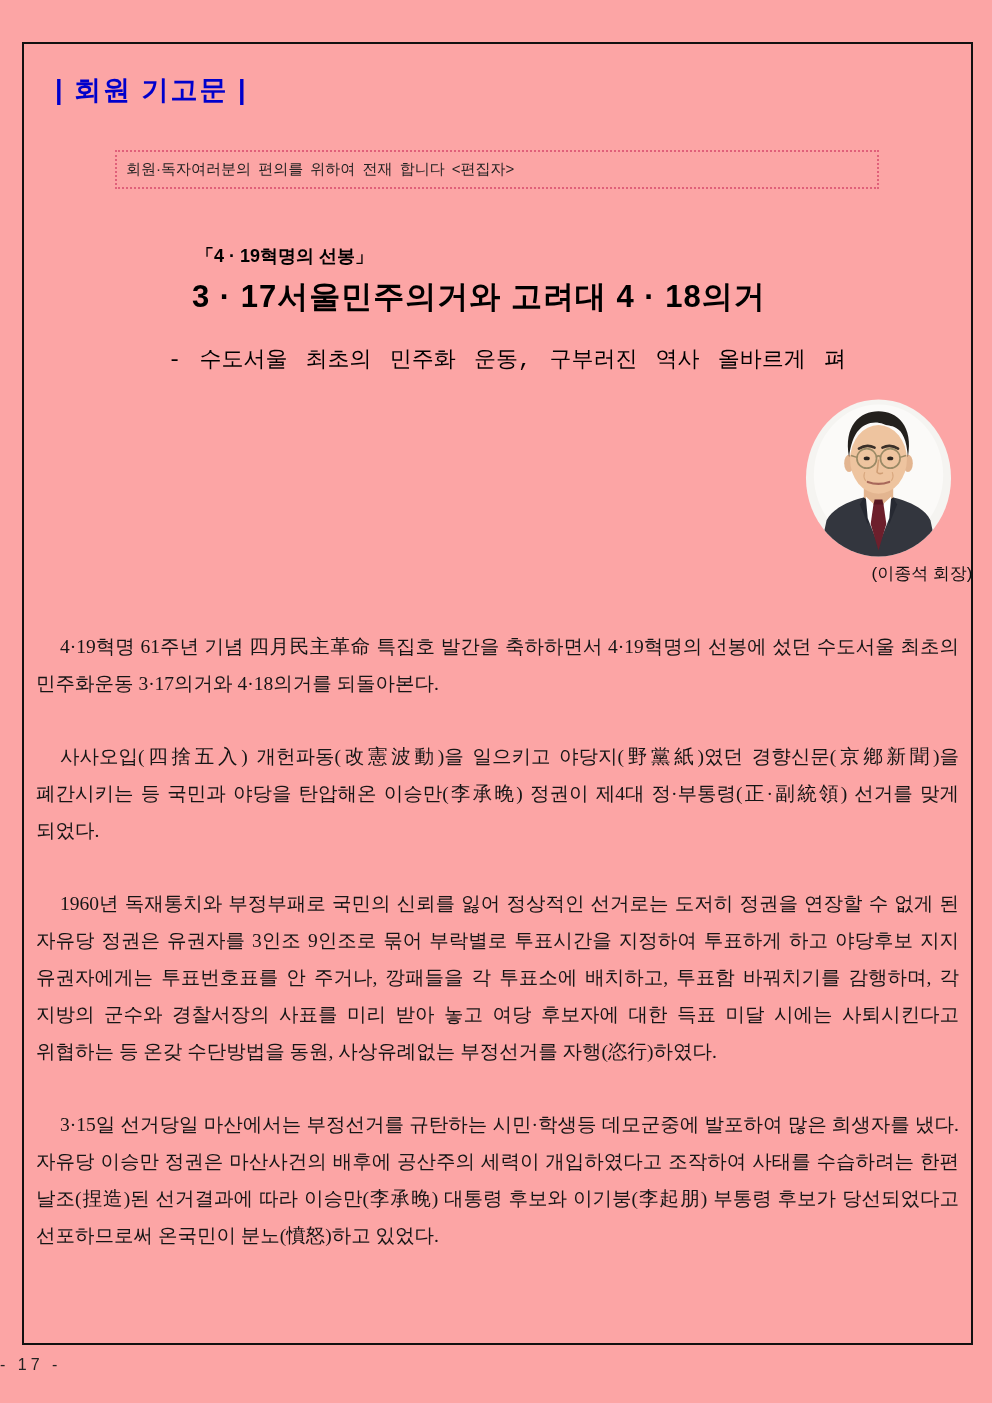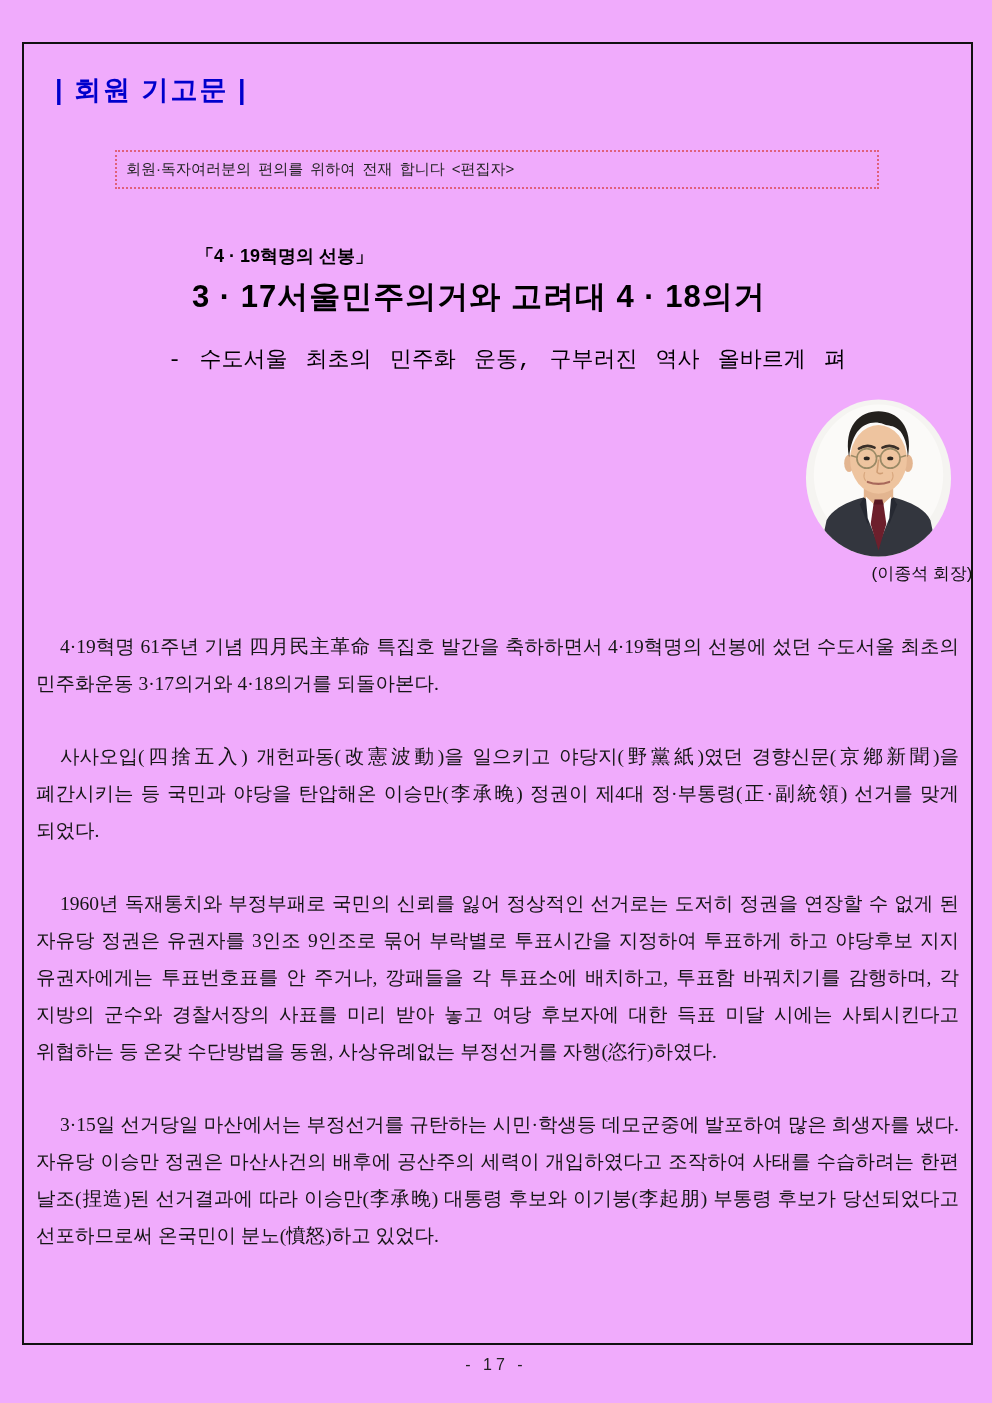--- a/index.html
+++ b/index.html
@@ -1,20 +1,20 @@
 <!DOCTYPE html>
 <html><head>
 <meta charset="utf-8">
 <style>
   html, body { margin: 0; padding: 0; background: #ffffff; }
   .page {
     position: relative;
     width: 992px;
     height: 1403px;
-    background: #f0abfc;
+    background: #fca5a5;
     font-family: "Liberation Serif", serif;
     color: #1a1a1a;
     overflow: hidden;
   }
   .frame {
     position: absolute;
     left: 22px; top: 42px;
     width: 951px; height: 1303px;
     border: 2px solid #111111;
     box-sizing: border-box;
@@ -97,21 +97,21 @@
     line-height: 37px;
     text-align: justify;
     word-break: keep-all;
     text-indent: 24px;
     color: #151515;
   }
   .page-number {
     position: absolute;
     left: 0; top: 1356px;
     width: 992px;
-    text-align: center;
+    text-align: left;
     font-family: "Liberation Sans", sans-serif;
     font-size: 16px;
     letter-spacing: 4px;
     color: #222222;
   }
 </style>
 </head>
 <body>
 
 <div class="page">

